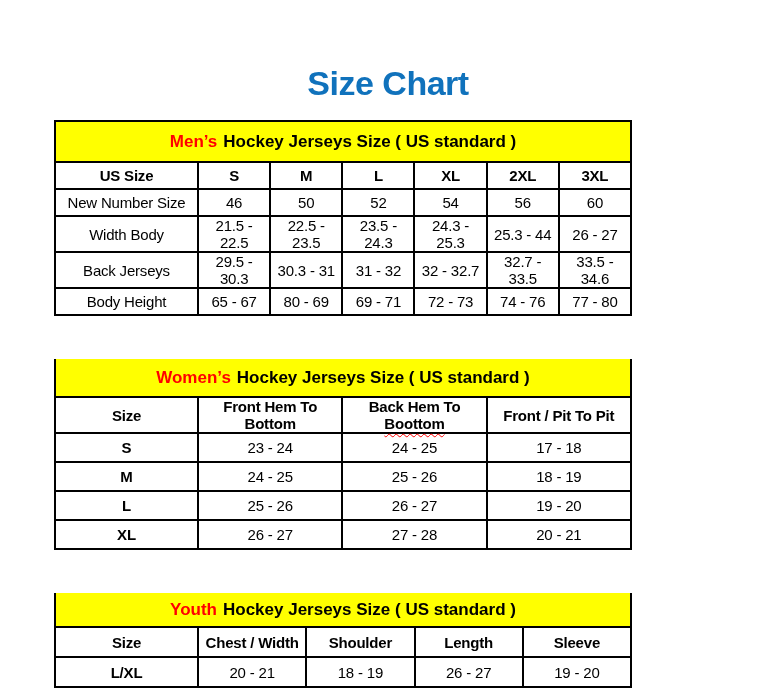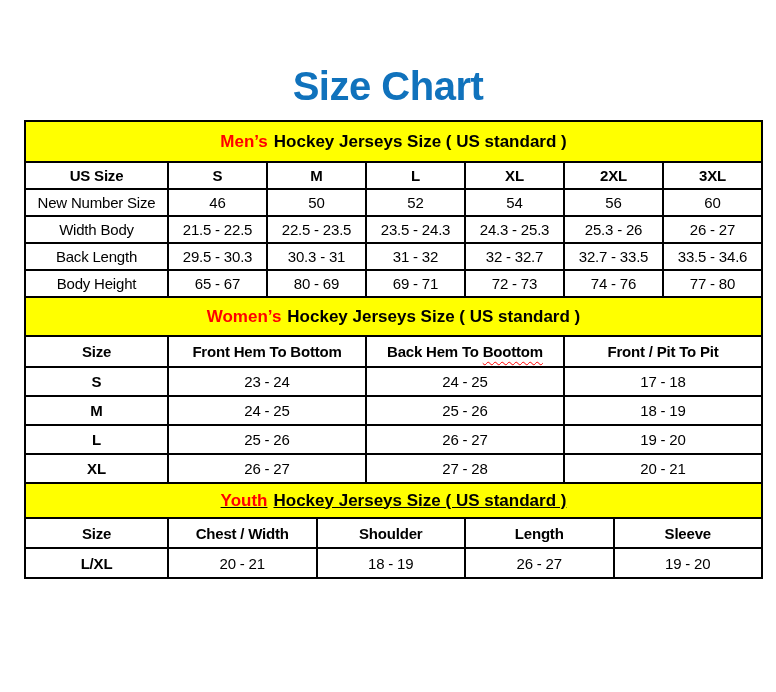--- a/index.html
+++ b/index.html
@@ -7,38 +7,38 @@
     width: 776px; height: 692px;
     background: #ffffff;
     font-family: "Liberation Sans", "DejaVu Sans", sans-serif;
     color: #000000;
   }
   .page { position: relative; width: 776px; height: 692px; overflow: hidden; background: #ffffff; }
 
   .page-title {
     position: absolute; top: 64px; left: 0; width: 100%;
     margin: 0; text-align: center;
-    font-size: 40px; font-weight: bold; letter-spacing: -0.5px;
-  }
-
-  .tables { position: absolute; left: 24px; top: 120px; width: 739px; }
+    font-size: 34px; font-weight: bold; letter-spacing: -0.5px;
+  }
+
+  .tables { position: absolute; left: 54px; top: 120px; width: 578px; }
 
   .band {
     box-sizing: border-box;
     border: 2px solid var(--border, #000);
     border-bottom: none;
     background: var(--band-bg, #ffff00);
     display: flex; align-items: center; justify-content: center; gap: 6px;
     font-weight: bold; font-size: 17px;
   }
-  .size-section + .size-section .band { border-top: none; }
+  .size-section + .size-section .band { border-top: none; margin-top: 43px; }
   .band .accent { color: var(--accent, #f00); }
   .band-mens   { height: 41px; }
   .band-womens { height: 37px; }
-  .band-youth  { height: 33px; text-decoration: underline; }
+  .band-youth  { height: 33px; }
 
   table.size-grid { border-collapse: collapse; width: 100%; table-layout: fixed; }
   .size-grid th, .size-grid td {
     box-sizing: border-box;
     border: 2px solid var(--border, #000);
     text-align: center; vertical-align: middle;
     padding: 0 2px;
     font-size: 15px; font-weight: normal;
     letter-spacing: -0.2px;
   }
@@ -99,25 +99,25 @@
               <td>54</td>
               <td>56</td>
               <td>60</td>
             </tr>
             <tr class="table-row">
               <th scope="row">Width Body</th>
               <td>21.5 - 22.5</td>
               <td>22.5 - 23.5</td>
               <td>23.5 - 24.3</td>
               <td>24.3 - 25.3</td>
-              <td>25.3 - 26</td>
-              <td>26 - 27</td>
-            </tr>
-            <tr class="table-row">
-              <th scope="row">Back Length</th>
+              <td>25.3 - 44</td>
+              <td>26 - 27</td>
+            </tr>
+            <tr class="table-row">
+              <th scope="row">Back Jerseys</th>
               <td>29.5 - 30.3</td>
               <td>30.3 - 31</td>
               <td>31 - 32</td>
               <td>32 - 32.7</td>
               <td>32.7 - 33.5</td>
               <td>33.5 - 34.6</td>
             </tr>
             <tr class="table-row">
               <th scope="row">Body Height</th>
               <td>65 - 67</td>

